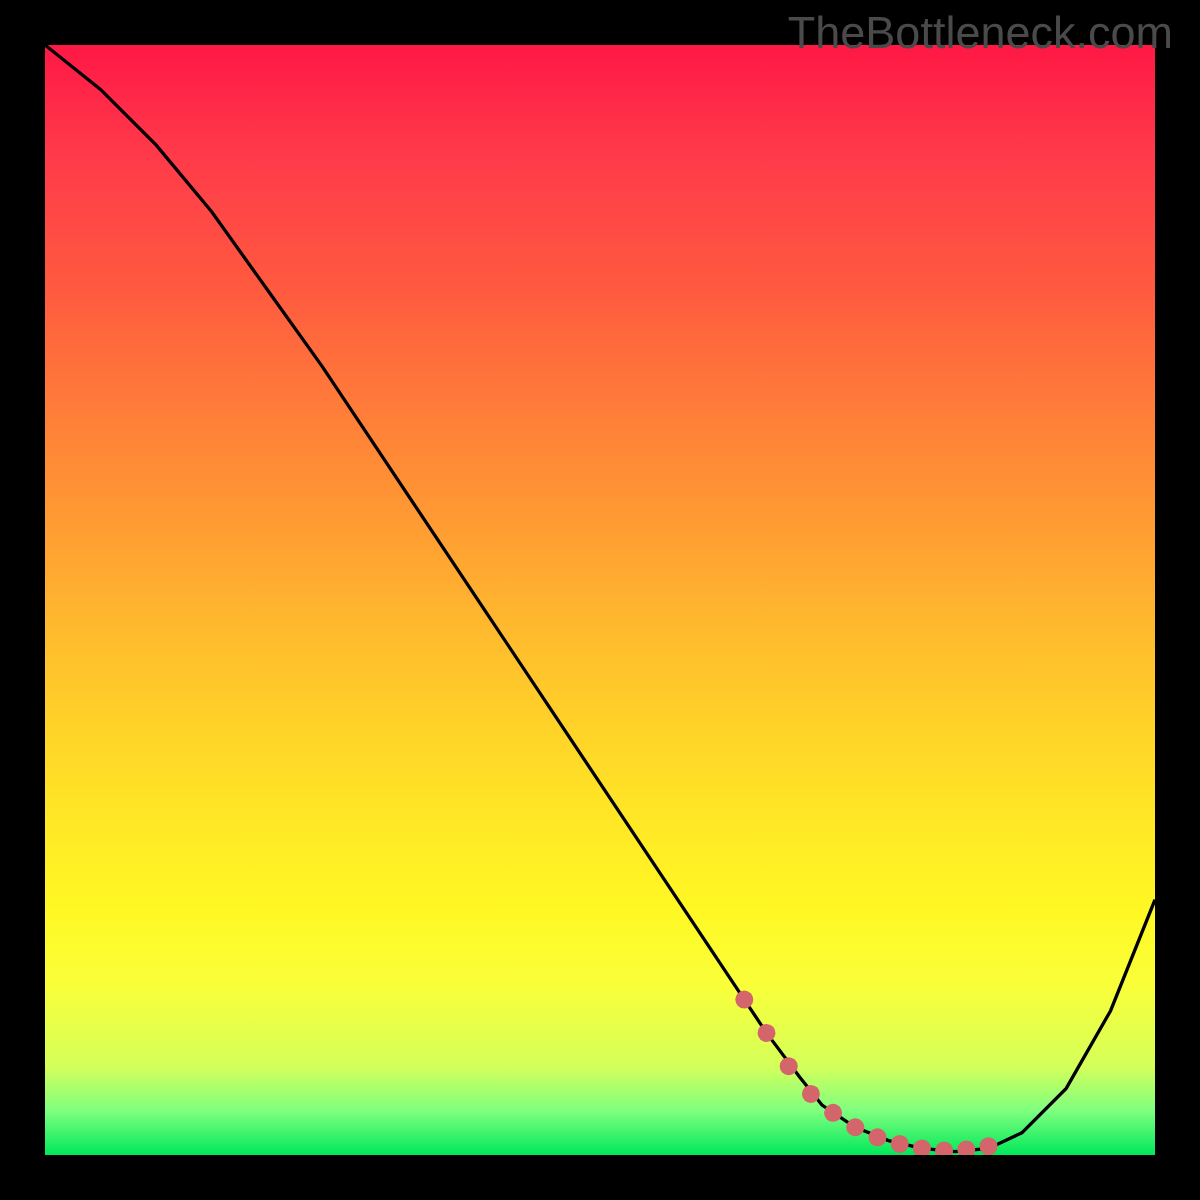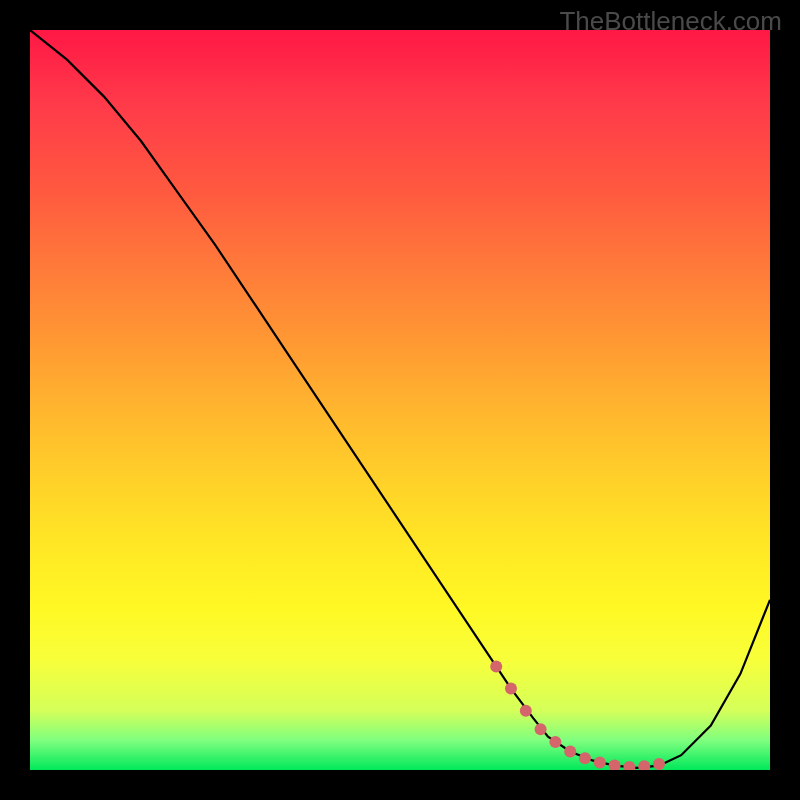--- a/index.html
+++ b/index.html
@@ -8,21 +8,21 @@
     height: 800px;
     background: #000;
     position: relative;
     font-family: Arial, sans-serif;
   }
   .watermark {
     position: absolute;
     top: 6px;
     right: 18px;
     color: #4a4a4a;
-    font-size: 26px;
+    font-size: 30px;
     font-weight: 500;
     z-index: 10;
   }
   .plot-area {
     position: absolute;
     left: 30px;
     top: 30px;
     width: 740px;
     height: 740px;
     overflow: hidden;

